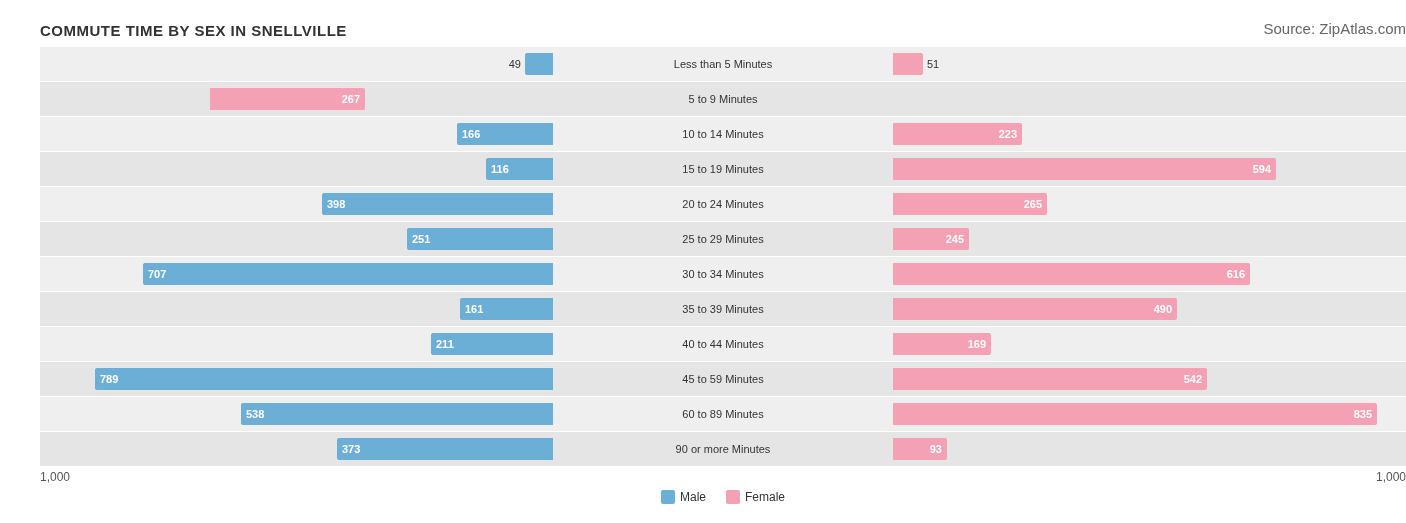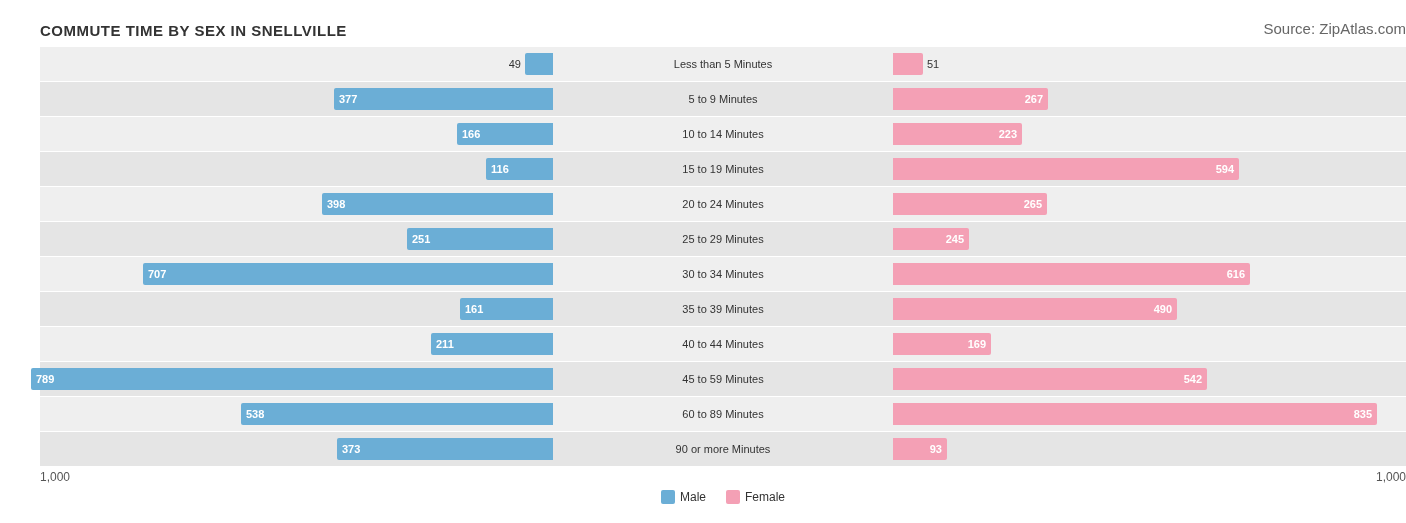--- a/index.html
+++ b/index.html
@@ -166,26 +166,20 @@
     </div>
     <div style="position:absolute; left:50%; transform:translateX(-50%); top:50%; transform:translate(-50%,-50%); font-size:11px; color:#333; white-space:nowrap; z-index:5; pointer-events:none; width:160px; text-align:center;">Less than 5 Minutes</div>
     <div class="half half-right" style="padding-left:170px; position:relative;">
       <div class="bar-pink" style="width:30px; left:170px;">
         
       </div>
       <span class="val-pink-outside" style="left:204px;">51</span>
     </div>
   </div>
         <div class="data-row">
-    <div class="half half-left" style="padding-right: 170px; position:relative;">
-      <div class="bar-blue" style="width:219px; right:170px;">
-        <span class="val-blue-inside">377</span>
-      </div>
-
-    </div>
     <div style="position:absolute; left:50%; transform:translateX(-50%); top:50%; transform:translate(-50%,-50%); font-size:11px; color:#333; white-space:nowrap; z-index:5; pointer-events:none; width:160px; text-align:center;">5 to 9 Minutes</div>
     <div class="half half-right" style="padding-left:170px; position:relative;">
       <div class="bar-pink" style="width:155px; left:170px;">
         <span class="val-pink-inside">267</span>
       </div>
 
     </div>
   </div>
         <div class="data-row">
     <div class="half half-left" style="padding-right: 170px; position:relative;">
@@ -204,21 +198,21 @@
   </div>
         <div class="data-row">
     <div class="half half-left" style="padding-right: 170px; position:relative;">
       <div class="bar-blue" style="width:67px; right:170px;">
         <span class="val-blue-inside">116</span>
       </div>
 
     </div>
     <div style="position:absolute; left:50%; transform:translateX(-50%); top:50%; transform:translate(-50%,-50%); font-size:11px; color:#333; white-space:nowrap; z-index:5; pointer-events:none; width:160px; text-align:center;">15 to 19 Minutes</div>
     <div class="half half-right" style="padding-left:170px; position:relative;">
-      <div class="bar-pink" style="width:346px; left:170px;">
+      <div class="bar-pink" style="width:383px; left:170px;">
         <span class="val-pink-inside">594</span>
       </div>
 
     </div>
   </div>
         <div class="data-row">
     <div class="half half-left" style="padding-right: 170px; position:relative;">
       <div class="bar-blue" style="width:231px; right:170px;padding-left:48px;">
         <span class="val-blue-inside">398</span>
       </div>
@@ -287,21 +281,21 @@
     <div style="position:absolute; left:50%; transform:translateX(-50%); top:50%; transform:translate(-50%,-50%); font-size:11px; color:#333; white-space:nowrap; z-index:5; pointer-events:none; width:160px; text-align:center;">40 to 44 Minutes</div>
     <div class="half half-right" style="padding-left:170px; position:relative;">
       <div class="bar-pink" style="width:98px; left:170px;">
         <span class="val-pink-inside">169</span>
       </div>
 
     </div>
   </div>
         <div class="data-row">
     <div class="half half-left" style="padding-right: 170px; position:relative;">
-      <div class="bar-blue" style="width:522px; right:170px;">
+      <div class="bar-blue" style="width:458px; right:170px;">
         <span class="val-blue-inside">789</span>
       </div>
 
     </div>
     <div style="position:absolute; left:50%; transform:translateX(-50%); top:50%; transform:translate(-50%,-50%); font-size:11px; color:#333; white-space:nowrap; z-index:5; pointer-events:none; width:160px; text-align:center;">45 to 59 Minutes</div>
     <div class="half half-right" style="padding-left:170px; position:relative;">
       <div class="bar-pink" style="width:314px; left:170px;">
         <span class="val-pink-inside">542</span>
       </div>
 

